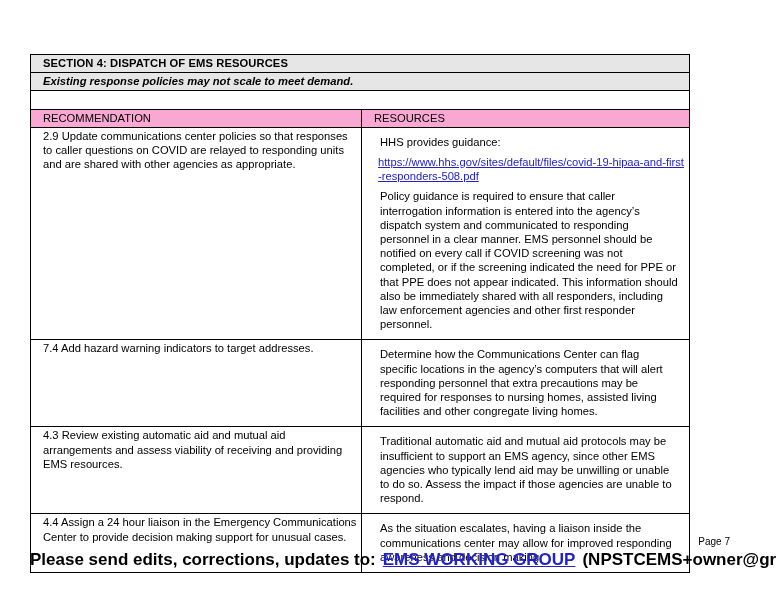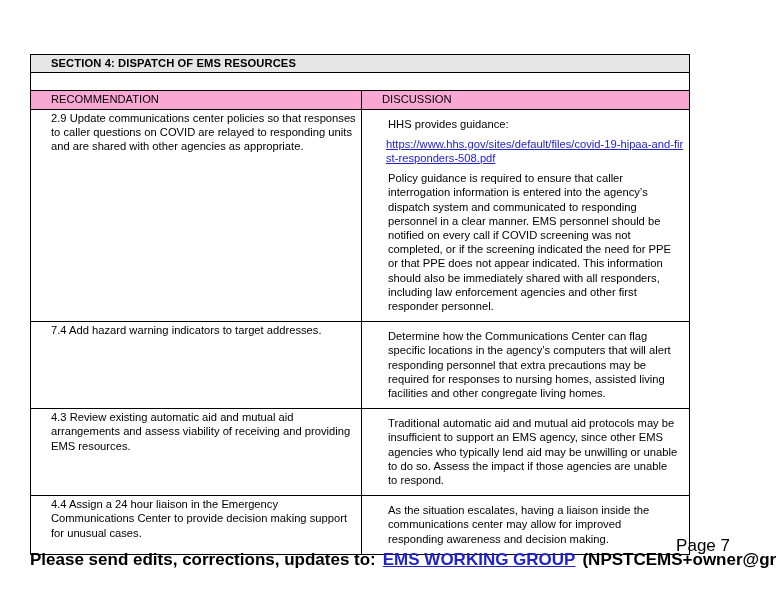--- a/index.html
+++ b/index.html
@@ -28,21 +28,21 @@
     position: absolute;
     left: 30px;
     top: 54px;
     width: 659px;
     border-collapse: collapse;
     table-layout: fixed;
     background: #ffffff;
   }
   .doc-table td {
     border: 1px solid #000000;
-    padding: 1px 4px 2px 20px;
+    padding: 1px 4px 2px 12px;
     vertical-align: top;
     font-size: 11.2px;
     line-height: 14.2px;
   }
 
   .section-title-cell {
     background: #e6e6e6;
     font-weight: bold;
     font-size: 11.4px;
     letter-spacing: 0.1px;
@@ -82,21 +82,21 @@
     text-decoration: underline;
     word-break: break-all;
   }
   .link-indent { padding-left: 4px; }
 
   
   .page-number {
     position: absolute;
     right: 46px;
     top: 536px;
-    font-size: 17px;
+    font-size: 10px;
     color: #000000;
   }
   .footer-line {
     position: absolute;
     left: 30px;
     top: 550px;
     font-size: 17px;
     font-weight: bold;
     white-space: nowrap;
   }
@@ -115,25 +115,28 @@
   <table class="doc-table">
     <colgroup>
       <col class="col-rec">
       <col class="col-dis">
     </colgroup>
     <tbody>
       <tr>
         <td class="section-title-cell" colspan="2">SECTION 4:  DISPATCH OF EMS RESOURCES</td>
       </tr>
       <tr>
+        <td class="section-sub-cell" colspan="2">Existing response policies may not scale to meet demand.</td>
+      </tr>
+      <tr>
         <td class="spacer-cell" colspan="2">&nbsp;</td>
       </tr>
       <tr>
         <td class="col-head-cell">RECOMMENDATION</td>
-        <td class="col-head-cell">DISCUSSION</td>
+        <td class="col-head-cell">RESOURCES</td>
       </tr>
 
       <tr>
         <td>
           <span class="cell-text">2.9 Update communications center policies so that responses to caller questions on COVID are relayed to responding units and are shared with other agencies as appropriate.</span>
         </td>
         <td>
           <div class="para">HHS provides guidance:</div>
           <div class="link-indent">
             <span class="doc-link">https://www.hhs.gov/sites/default/files/covid-19-hipaa-and-first-responders-508.pdf</span>

